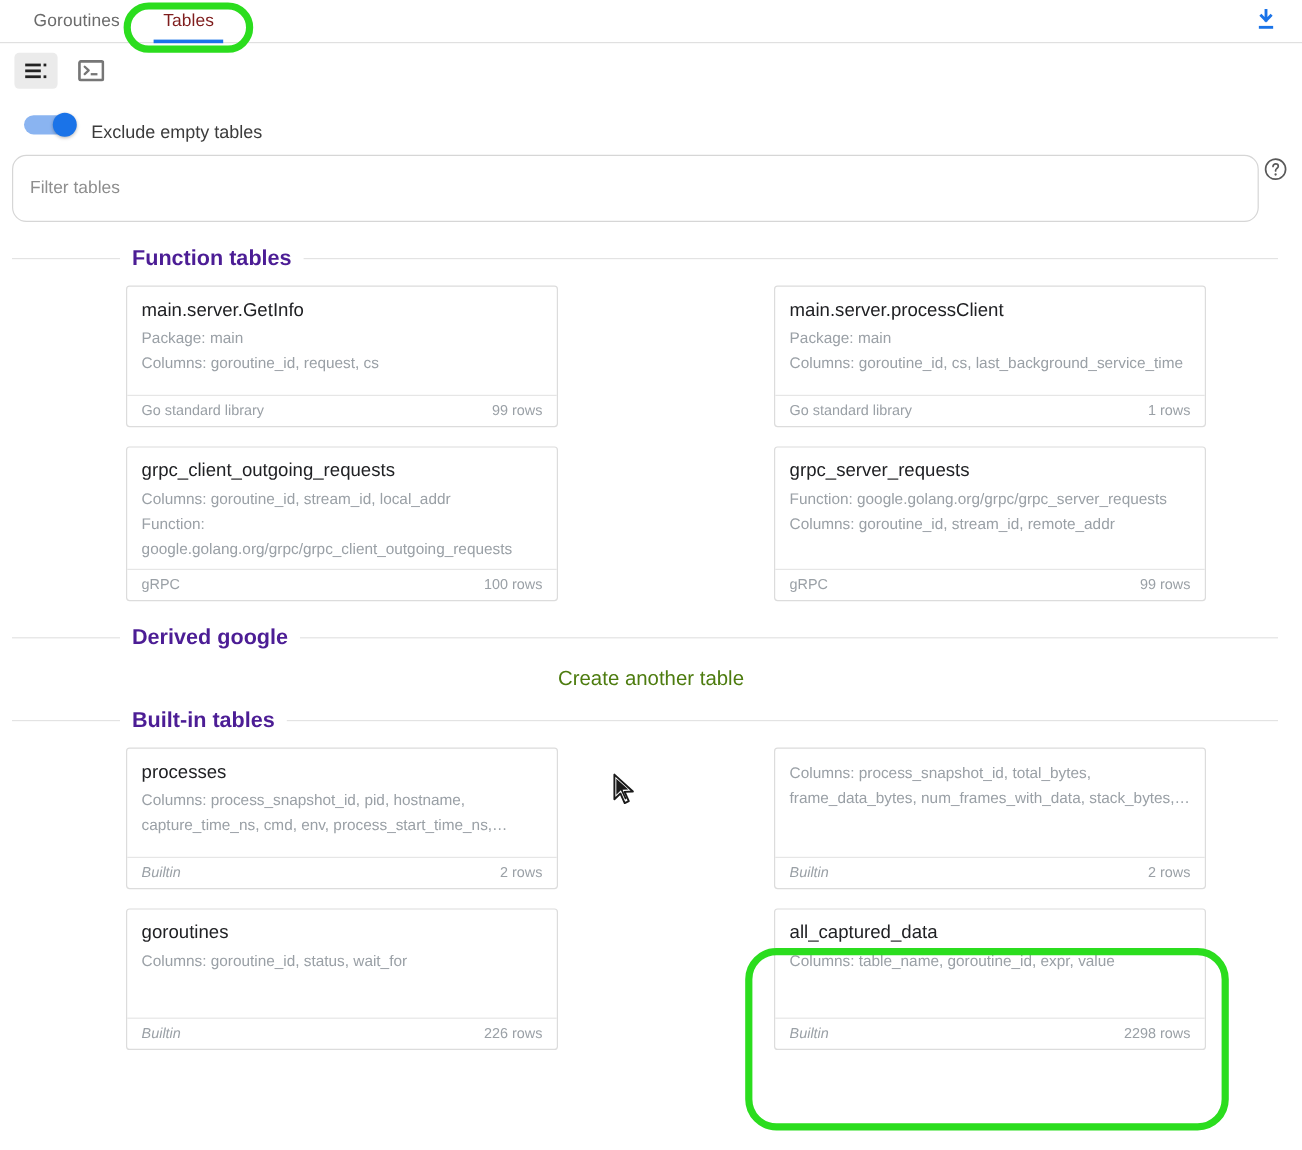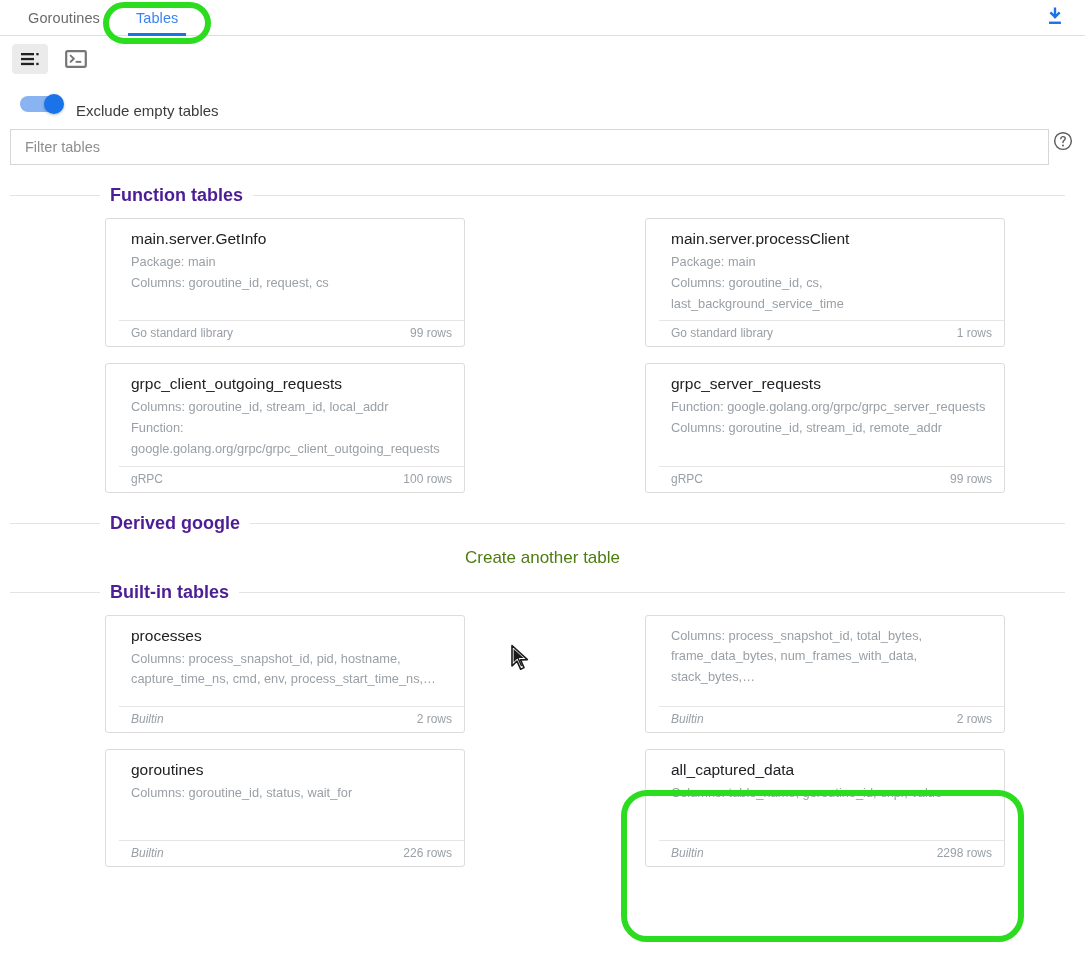--- a/index.html
+++ b/index.html
@@ -27,21 +27,21 @@
     padding: 0 18px;
     font-size: 14.5px;
     color: #6b6b6b;
     cursor: pointer;
     position: relative;
     background: transparent;
     border: none;
     font-family: inherit;
     letter-spacing: .1px;
   }
-  .tab.active { color: #3b82f6; }
+  .tab.active { color: #7f1d1d; }
   .tab.active::after {
     content: "";
     position: absolute;
     left: 10px; right: 10px; bottom: -1px;
     height: 3px;
     background: #1a73e8;
   }
   .download-btn {
     position: absolute;
     right: 16px; top: 3px;
@@ -95,23 +95,23 @@
   .toggle-label { font-size: 15px; color: #3c3c3c; margin-top: 14px; }
 
   
   .filter-wrap {
     position: relative;
     padding: 2px 12px 0 10px;
     display: flex; align-items: flex-start;
   }
   .filter-input {
     flex: 1;
-    height: 36px;
+    height: 56px;
     border: 1px solid #d6d6d6;
-    border-radius: 0;
+    border-radius: 12px;
     padding: 0 14px;
     font-size: 14.5px;
     font-family: inherit;
     color: #000000;
     background: #fff;
     outline: none;
   }
   .filter-input::placeholder { color: #8e8e8e; }
   .help-icon {
     width: 20px; height: 20px;
@@ -146,21 +146,20 @@
     padding: 12px 80px 0 105px;
   }
   .card {
     border: 1px solid #dcdcdc;
     border-radius: 3px;
     background: #fff;
     min-height: 118px;
     display: flex;
     flex-direction: column;
     cursor: pointer;
-    padding-left: 13px;
   }
   .card-body {
     flex: 1;
     padding: 10px 12px 6px 12px;
     overflow: hidden;
   }
   .card-title {
     font-size: 15.5px;
     color: #202124;
     margin-bottom: 3px;

